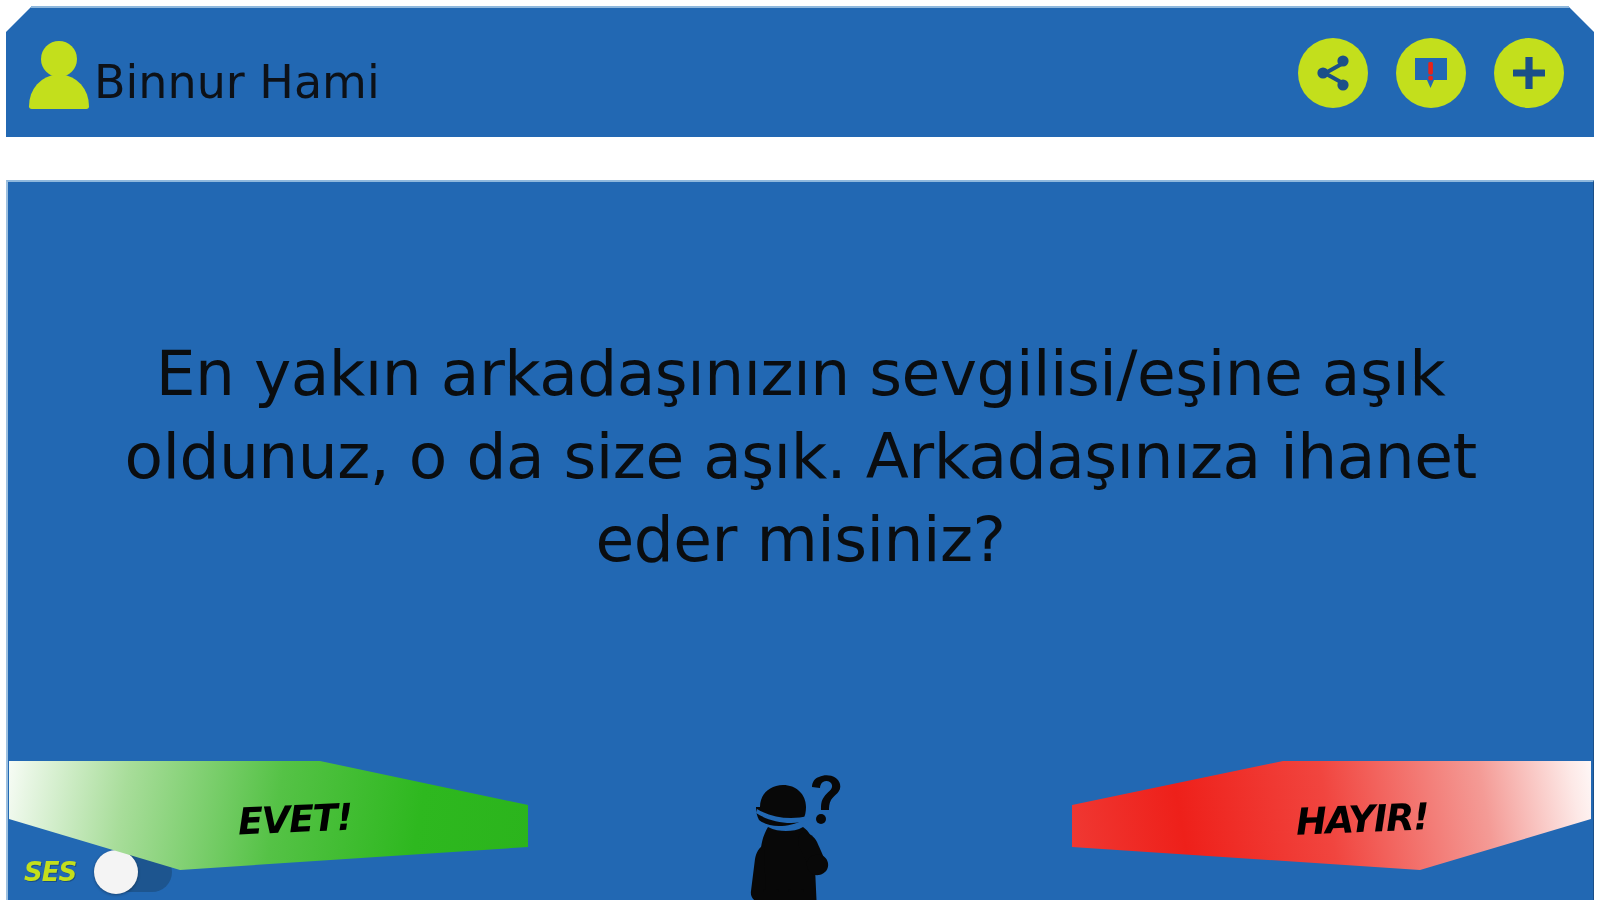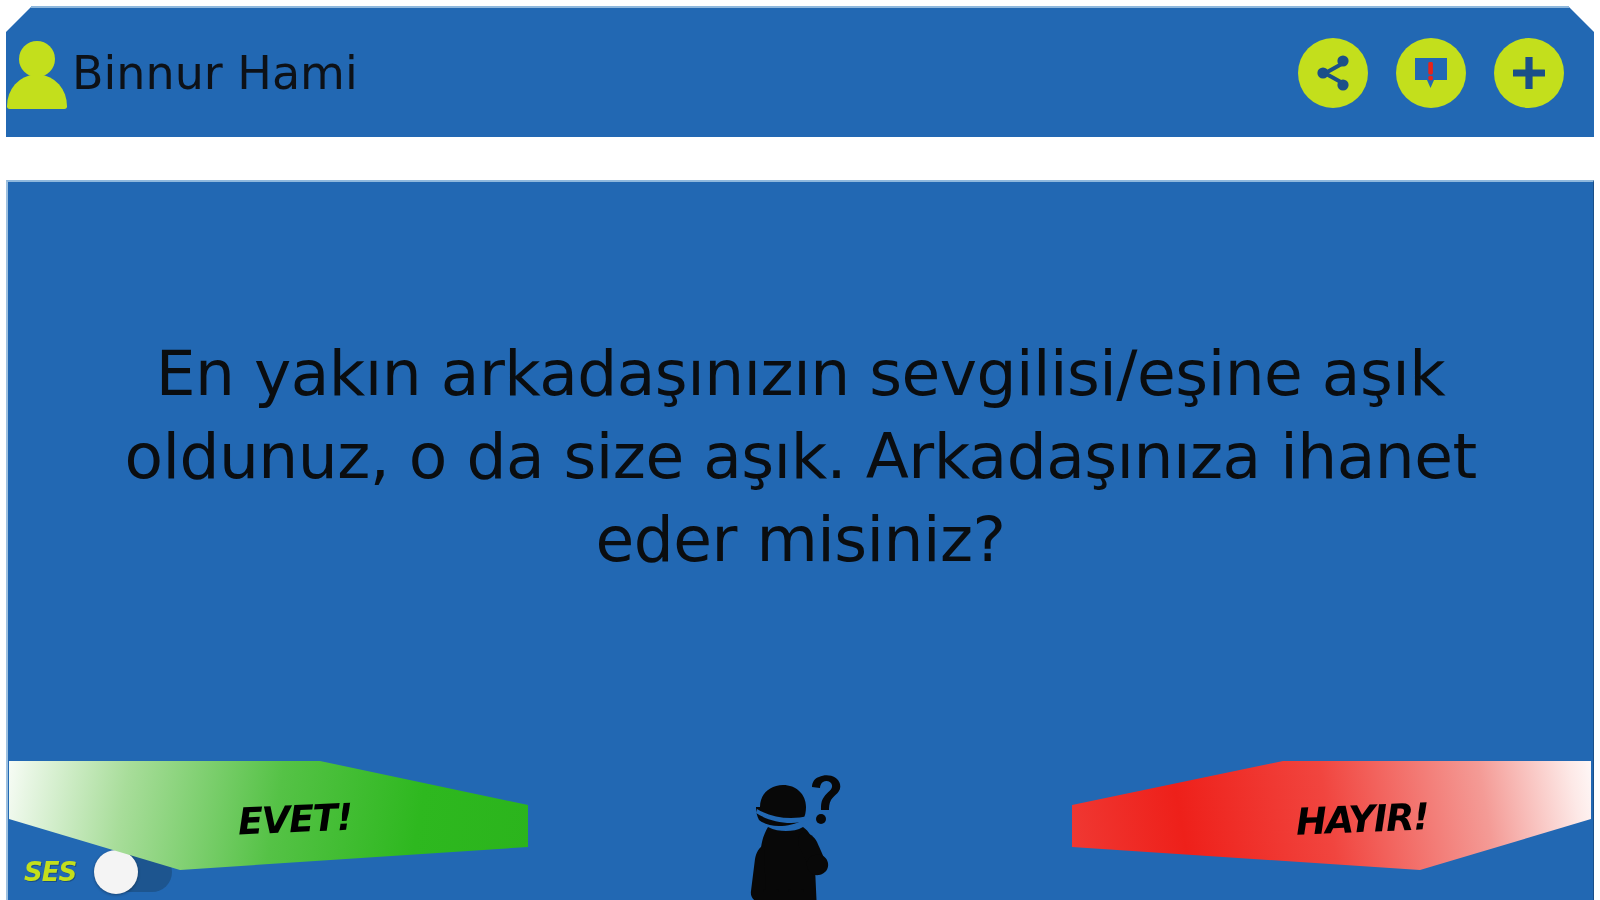--- a/index.html
+++ b/index.html
@@ -29,21 +29,22 @@
     background: #2268b3;
     border-top: 2px solid #8fb8dd;
     -webkit-clip-path: polygon(26px 0, calc(100% - 26px) 0, 100% 26px, 100% 100%, 0 100%, 0 26px);
     clip-path: polygon(26px 0, calc(100% - 26px) 0, 100% 26px, 100% 100%, 0 100%, 0 26px);
     display: flex;
     align-items: center;
   }
 
   #header-left {
     display: flex;
-    align-items: center;
+    align-items: flex-end;
+    padding-left: 22px;
     flex: 1 1 auto;
     min-width: 0;
   }
 
   .user-icon {
     width: 62px;
     height: 72px;
     flex: 0 0 auto;
     position: relative;
   }

